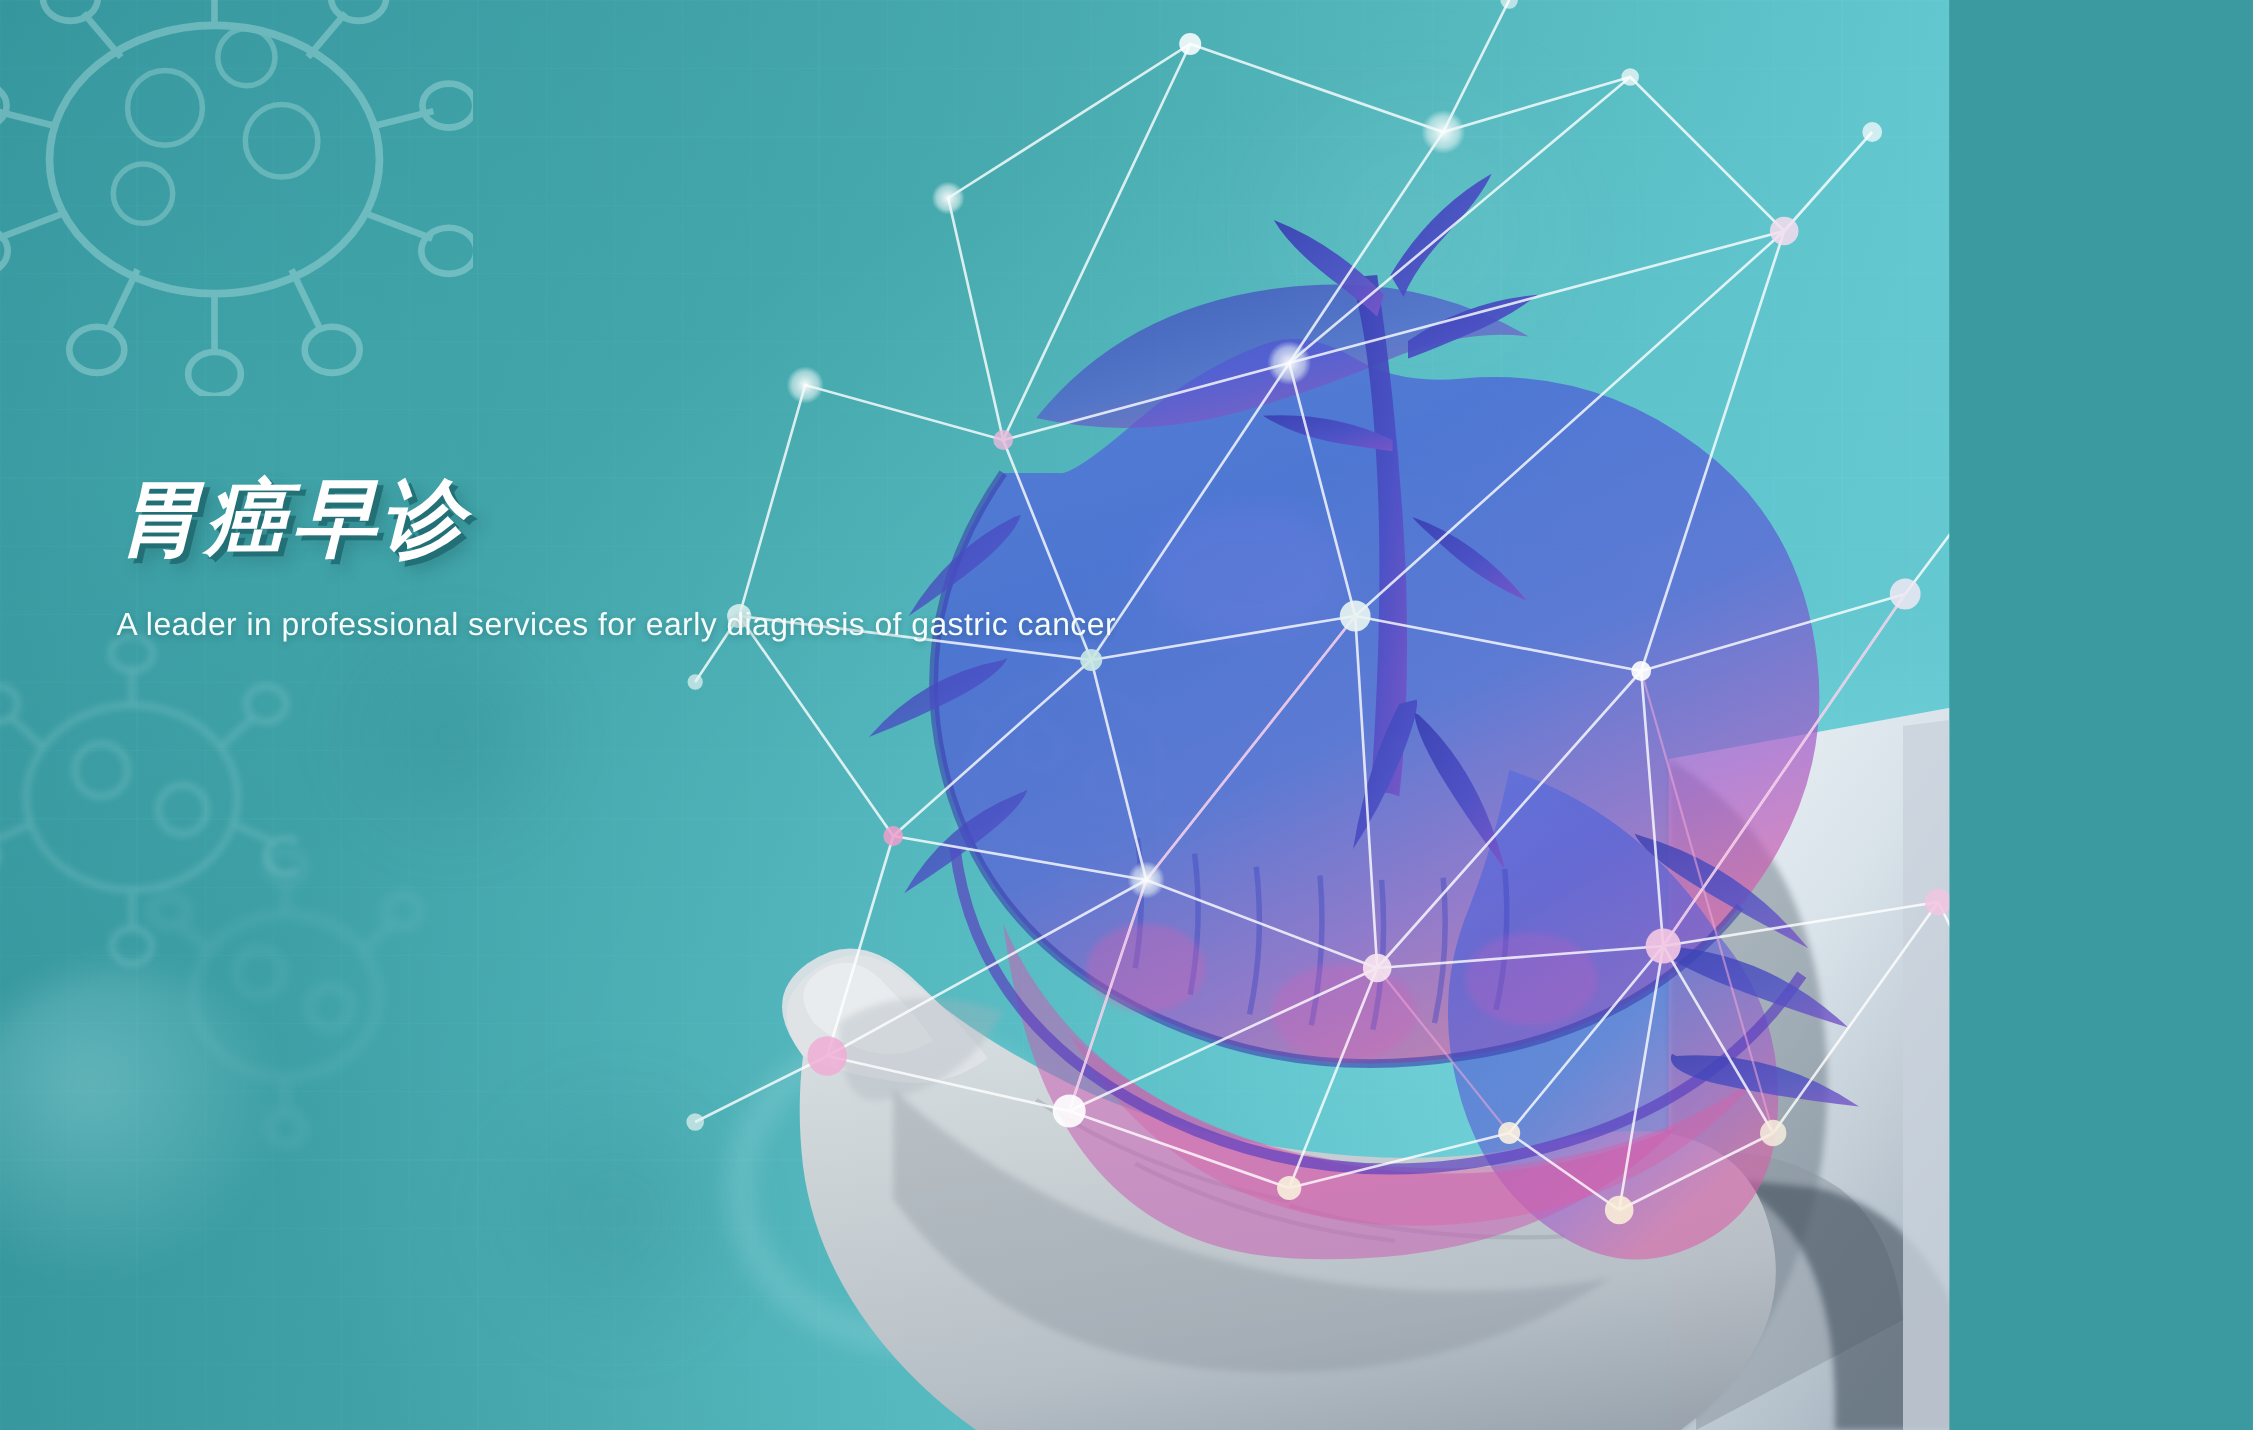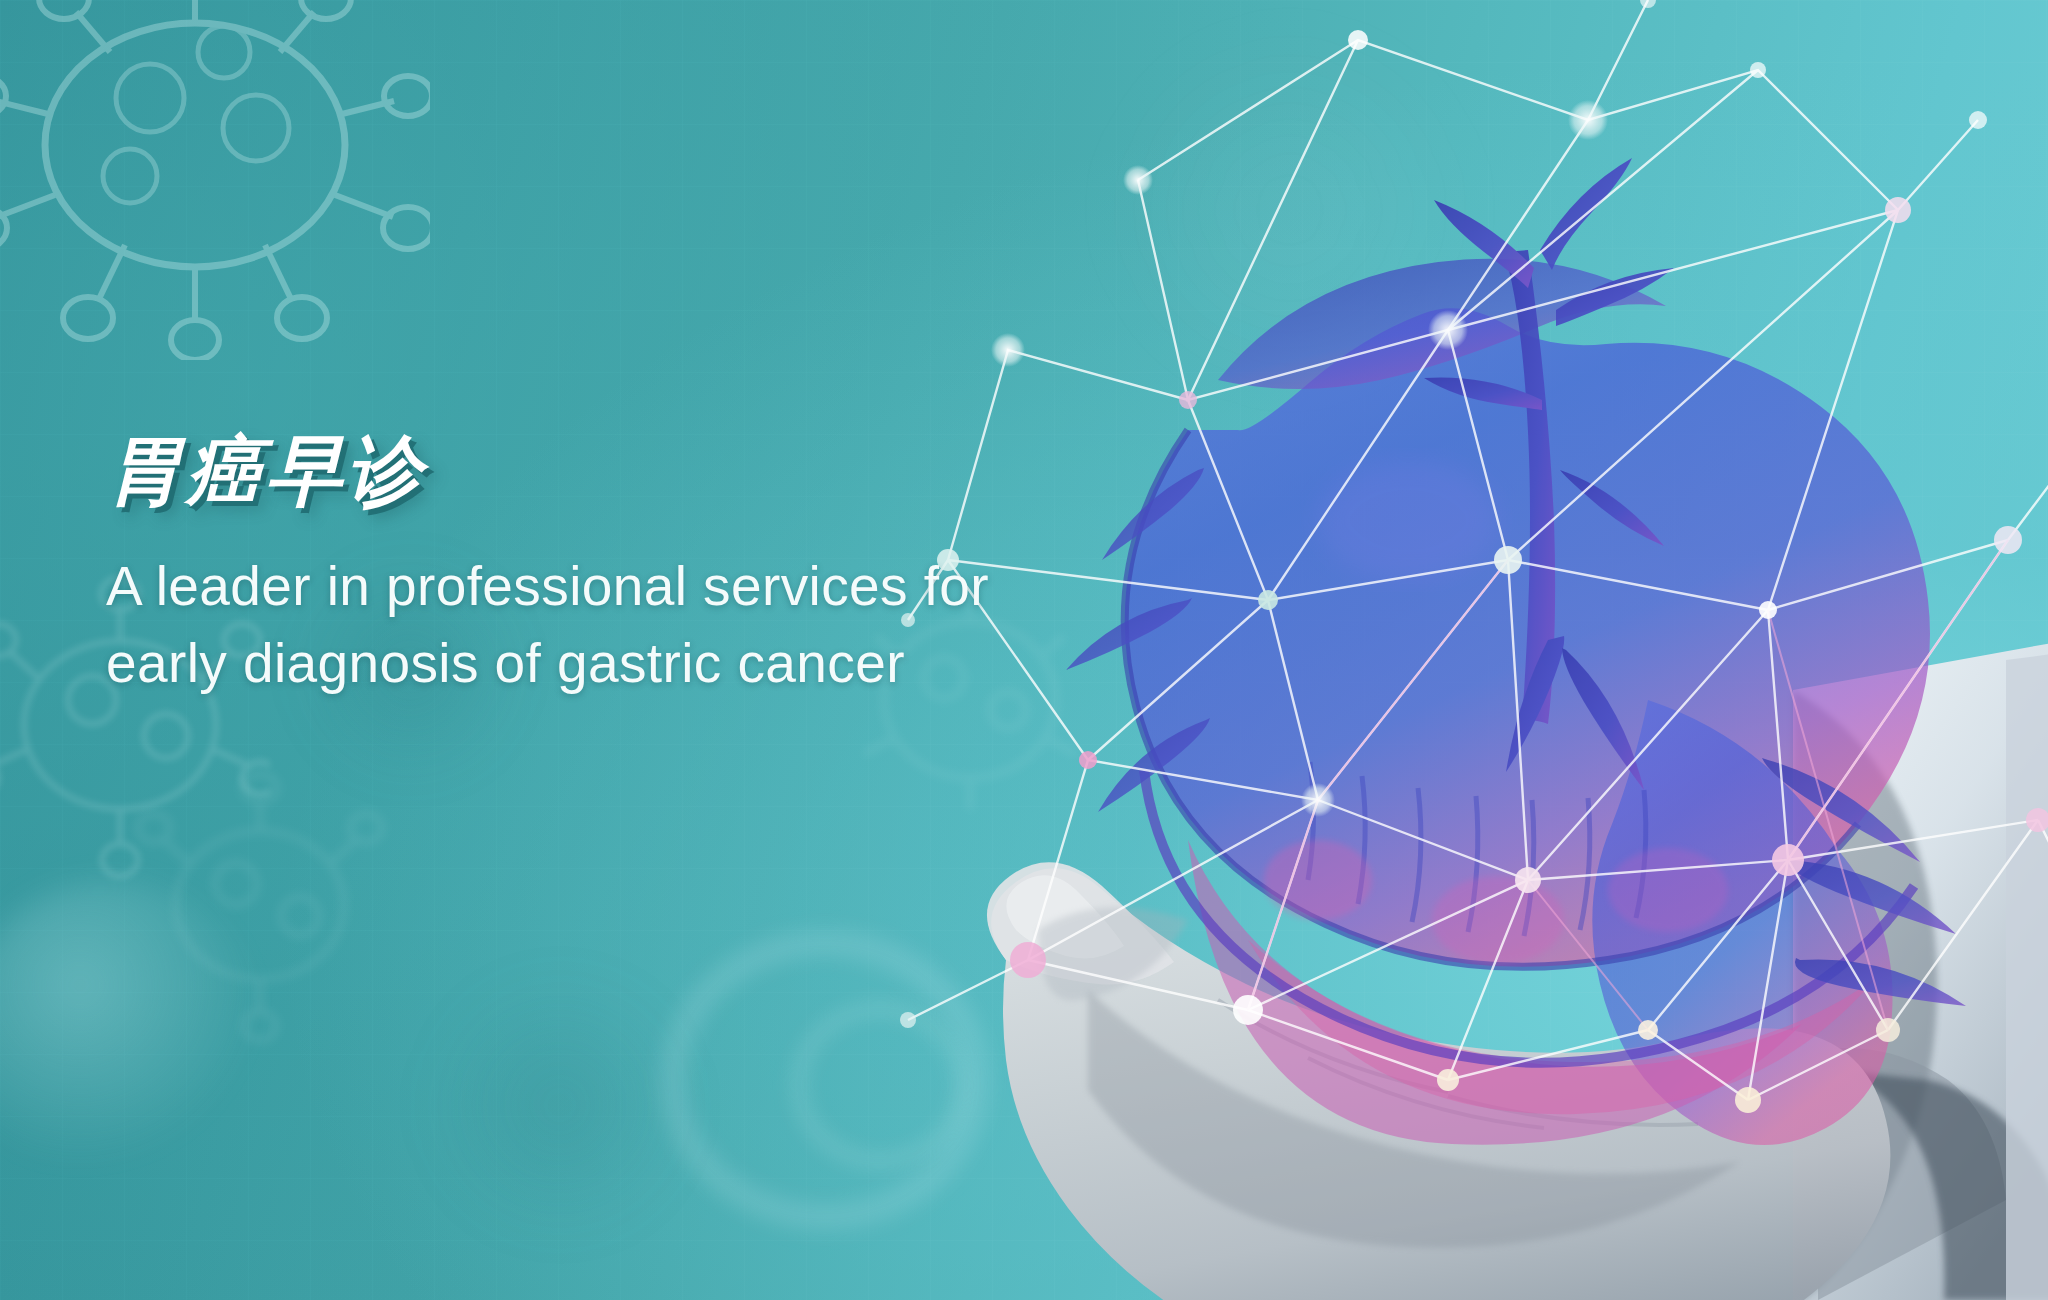--- a/index.html
+++ b/index.html
@@ -1,21 +1,21 @@
 <!DOCTYPE html>
 <html><head>
 <meta charset="utf-8">
 <title>Banner</title>
 <style>
   * { margin:0; padding:0; box-sizing:border-box; }
   html,body { width:2048px; height:1300px; overflow:hidden; background:#3a9a9f; }
 
   .stage{
     position:relative;
-    width:2048px; height:1300px;
+    width:1772px; height:1300px;
     overflow:hidden;
     font-family:"Liberation Sans", sans-serif;
     background:
       radial-gradient(120% 110% at 88% 72%, rgba(120,214,220,.95) 0%, rgba(98,198,208,.55) 28%, rgba(60,160,168,0) 62%),
       radial-gradient(95% 120% at 12% 30%, rgba(70,172,176,.55) 0%, rgba(48,146,152,0) 60%),
       linear-gradient(105deg, #2f8d95 0%, #3a9ba1 22%, #46a8ac 42%, #54b8bd 62%, #62c6cf 82%, #6fd0d6 100%);
   }
 
   
   .grid{
@@ -71,21 +71,21 @@
     line-height:1.34;
     letter-spacing:4px;
     white-space:nowrap;
     text-shadow: 5px 5px 0 rgba(31,106,112,.85), 9px 9px 14px rgba(22,80,86,.35);
     font-family:"DejaVu Sans","Liberation Sans",sans-serif;
   }
   .headline .ln{ display:block; }
   .subtitle{
     margin-top:26px;
     color:#f4fbfb;
-    font-size:55px;
+    font-size:29px;
     line-height:1.40;
     font-weight:400;
     letter-spacing:.4px;
     max-width:1010px;
     text-shadow: 0 2px 6px rgba(20,80,86,.38);
     font-family:"Liberation Sans","DejaVu Sans",sans-serif;
   }
 </style>
 </head>
 <body>

